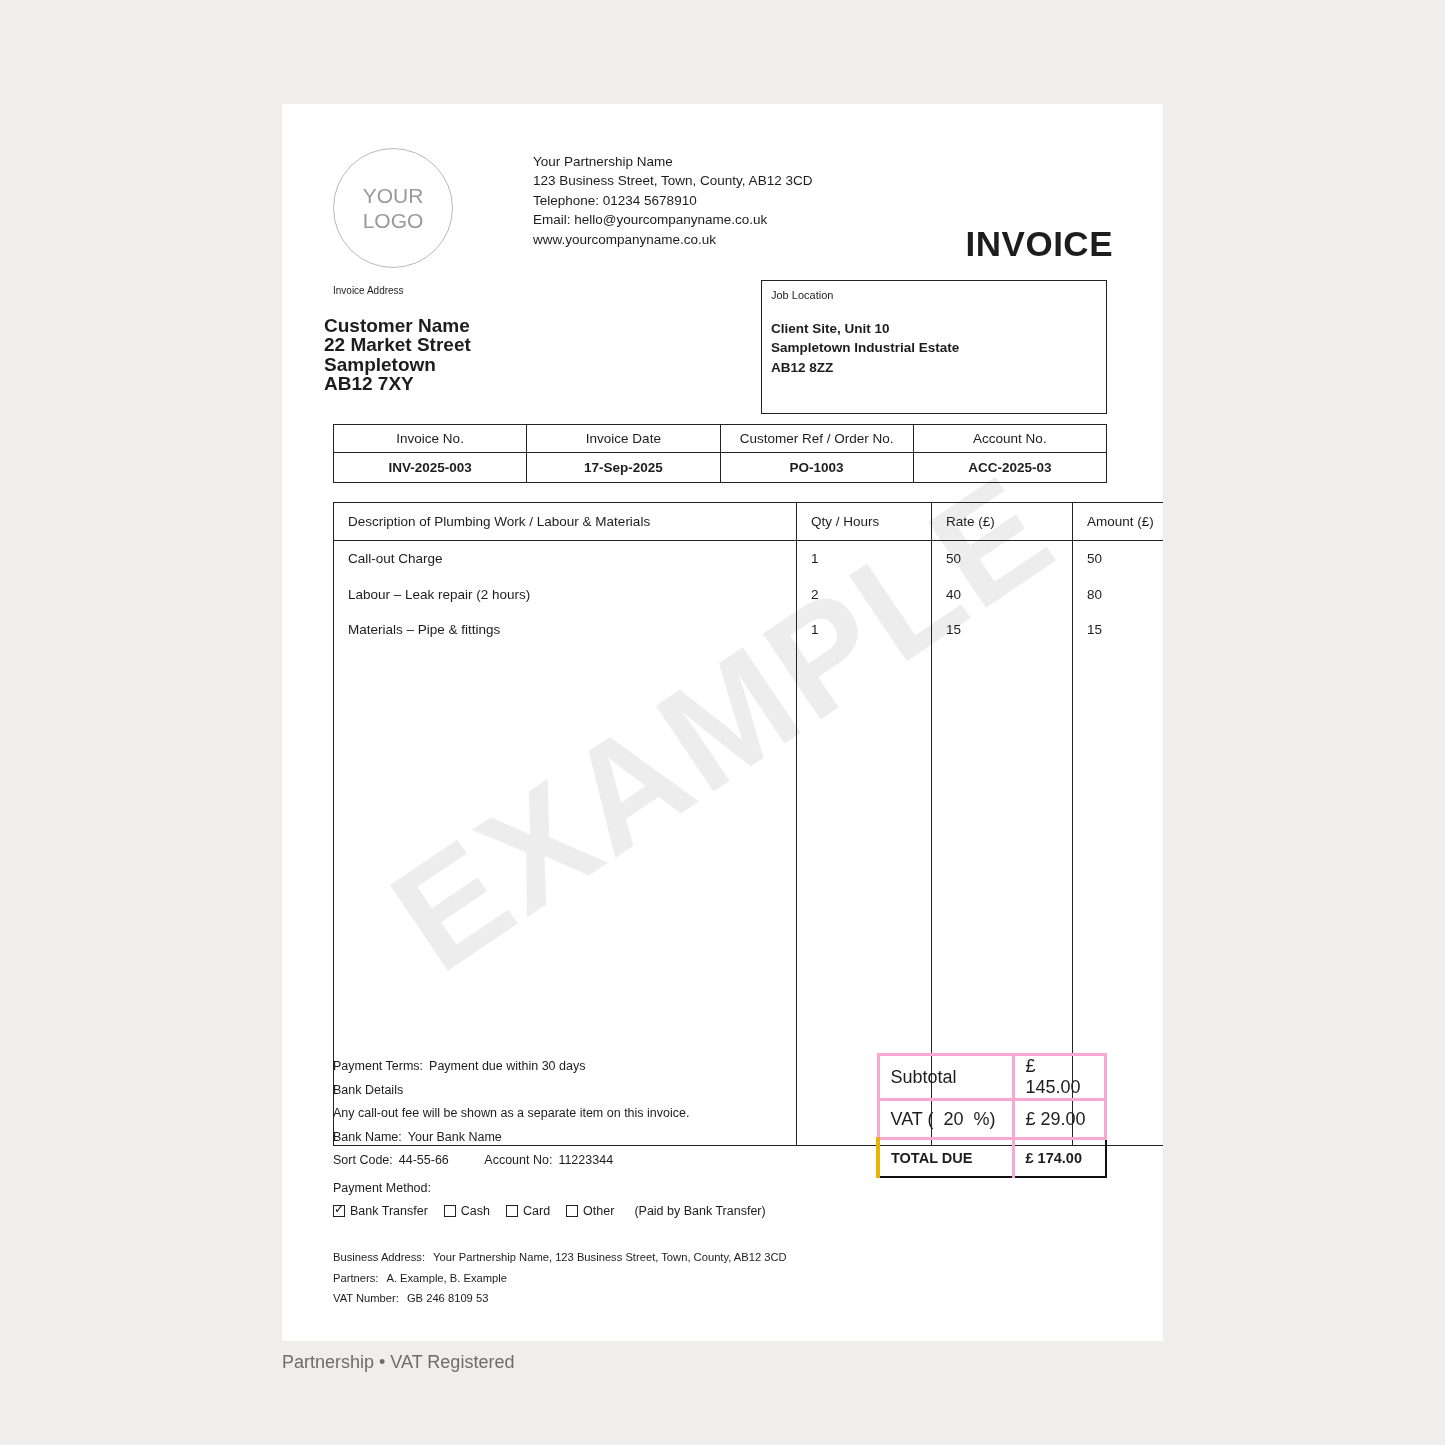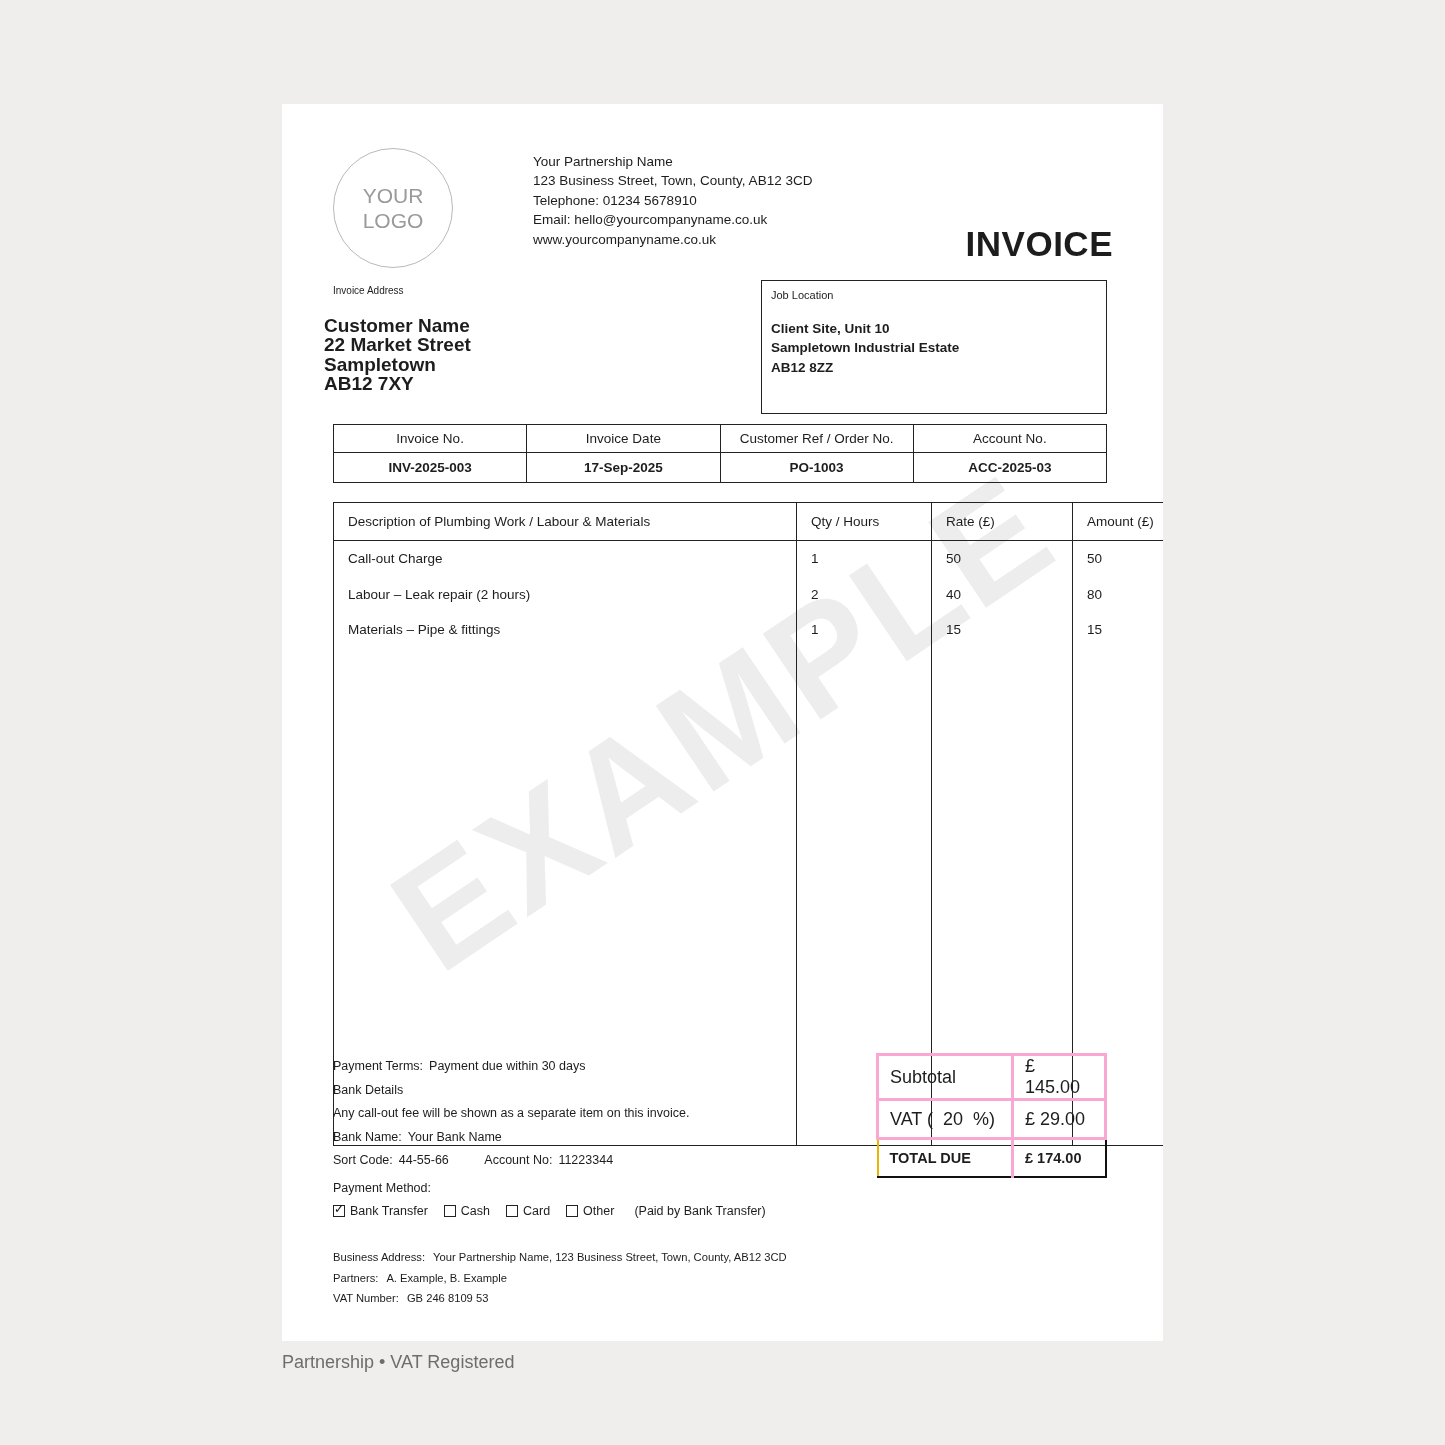--- a/index.html
+++ b/index.html
@@ -258,21 +258,21 @@
     height: 36px;
     padding: 0 11px;
   }
   .totals td.lab { width: 110px; }
   .totals tr.grand td {
     font-weight: bold;
     font-size: 14.5px;
     border-top: 2px solid #111;
     border-bottom: 2px solid #111;
   }
-  .totals tr.grand td.lab { border-left: 2px solid #eab308; }
+  .totals tr.grand td.lab { border-left: 4px solid #eab308; }
   .totals tr.grand td.amt { border-right: 2px solid #111; }
 
   .caption {
     position: absolute;
     left: 282px;
     top: 1352px;
     font-size: 18px;
     color: #6d6d6d;
   }
 </style>

